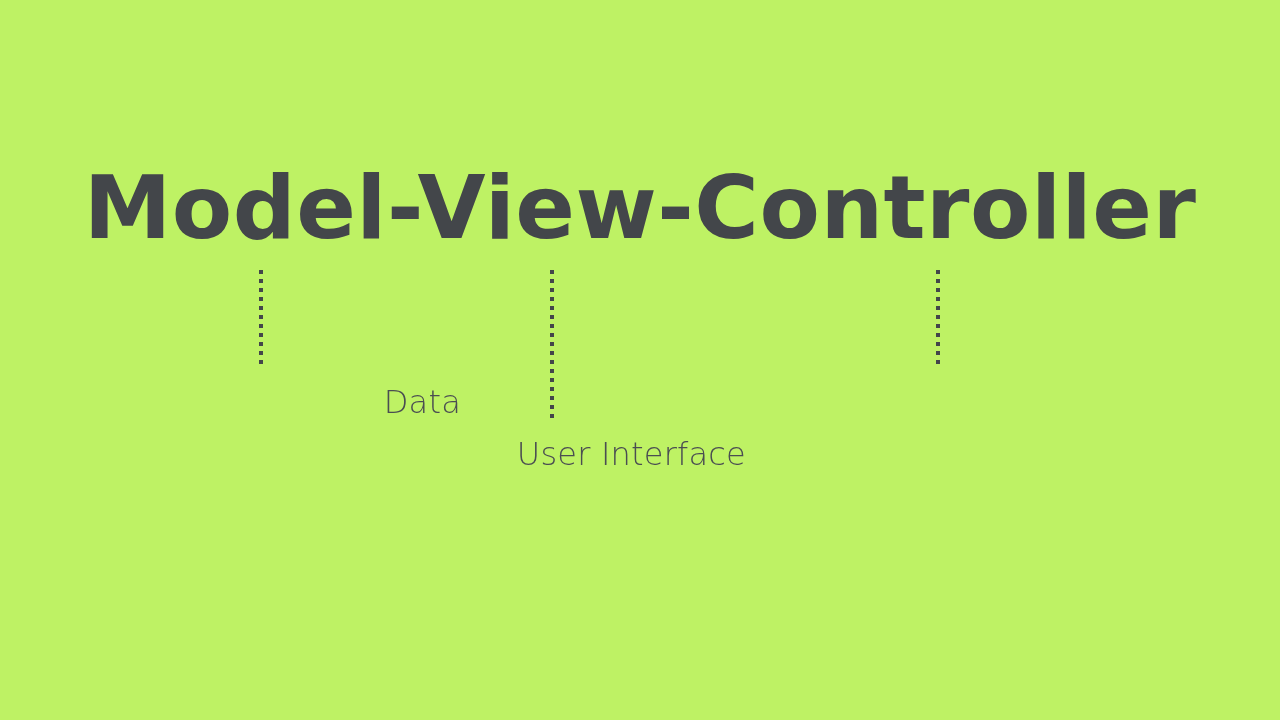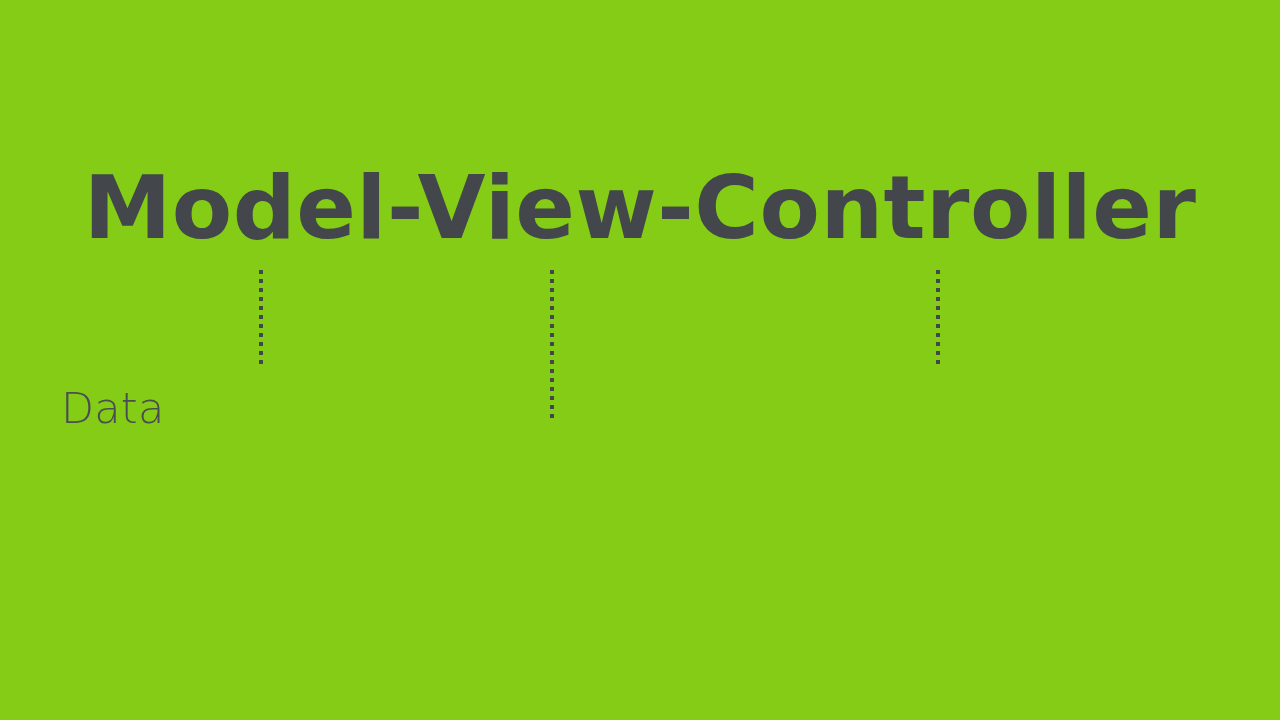--- a/index.html
+++ b/index.html
@@ -11,21 +11,21 @@
     height: 720px;
     background: #ffffff;
     font-family: "DejaVu Sans", sans-serif;
     overflow: hidden;
   }
 
   .slide {
     position: relative;
     width: 1280px;
     height: 720px;
-    background: #84cc16;
+    background: #bef264;
   }
 
   
   .title {
     position: absolute;
     left: 0;
     top: 162px;
     width: 1280px;
     text-align: center;
     font-family: "DejaVu Sans", sans-serif;
@@ -52,40 +52,41 @@
     background-repeat: repeat-y;
   }
   .connector-model { left: 259px; top: 270px; height: 94px; }
   .connector-view  { left: 550px; top: 270px; height: 148px; }
   .connector-ctrl  { left: 936px; top: 270px; height: 94px; }
 
   
   .leaf-label {
     position: absolute;
     font-family: "DejaVu Sans", sans-serif;
-    font-size: 43px;
+    font-size: 32px;
     font-weight: 300;
     color: #4a4d52;
     white-space: nowrap;
     letter-spacing: 0.2px;
-    text-align: left;
+    text-align: right;
     line-height: 1.1;
   }
   .leaf-model { left: 61px;  top: 385px; width: 400px; }
   .leaf-view  { left: 346px; top: 437px; width: 400px; }
   .leaf-ctrl  { left: 727px; top: 385px; width: 400px; }
 </style>
 </head>
 <body>
 
 <div class="slide">
 
   <div class="title">Model-View-Controller</div>
 
   <div class="connector connector-model"></div>
   <div class="connector connector-view"></div>
   <div class="connector connector-ctrl"></div>
 
   <div class="leaf-label leaf-model">Data</div>
 
+  <div class="leaf-label leaf-view">User Interface</div>
 
 
 </div>
 
 </body></html>

